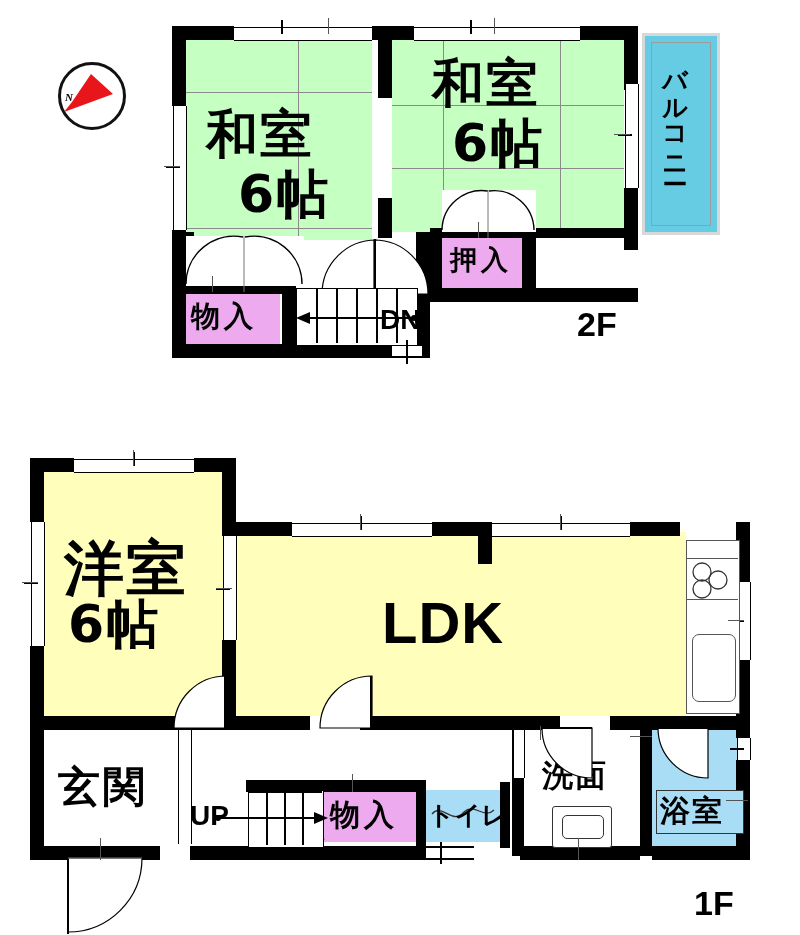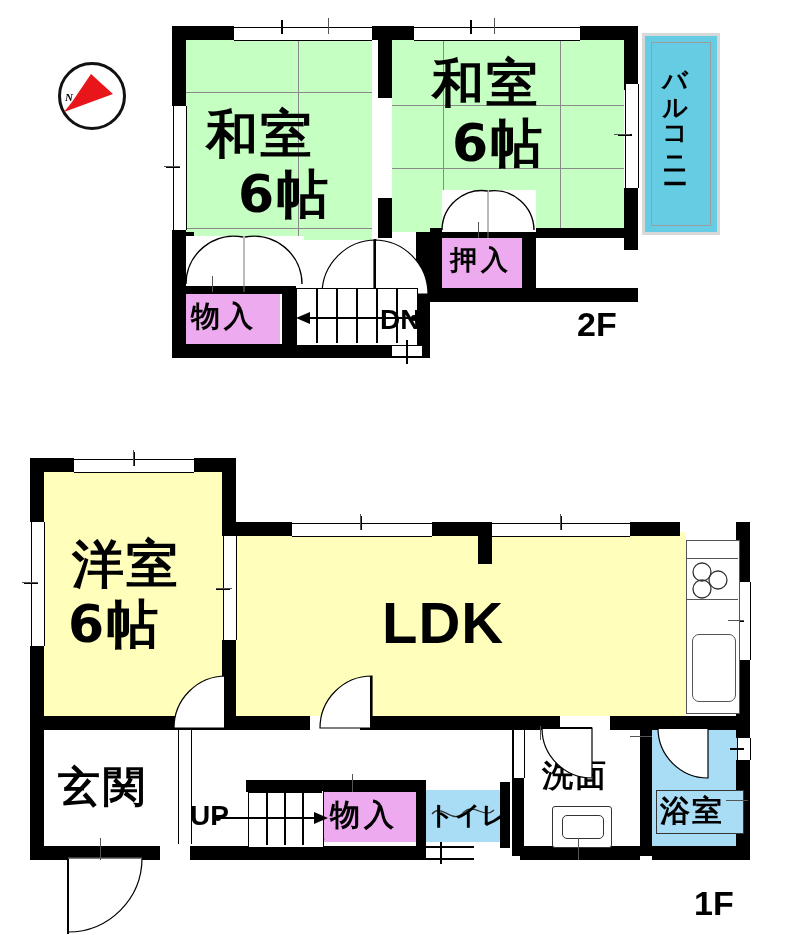--- a/index.html
+++ b/index.html
@@ -245,21 +245,21 @@
     <div style="position:absolute;left:552px;top:806px;width:58px;height:40px;
                 border:1px solid #333;background:#fff;border-radius:3px;">
       <div style="position:absolute;left:9px;top:8px;width:40px;height:22px;
                   border:1px solid #333;border-radius:5px;"></div>
     </div>
 
     <svg width="70" height="40" style="left:428px;top:796px;">
       <path d="M4,18 C14,6 24,30 36,16 C46,6 56,24 66,14" fill="none" stroke="#333" stroke-width="1.3"></path>
     </svg>
 
-    <div class="label" style="left:72px;top:538px;font-size:52px;letter-spacing:2px;">洋室</div>
+    <div class="label" style="left:64px;top:538px;font-size:60px;letter-spacing:2px;">洋室</div>
     <div class="label" style="left:68px;top:598px;font-size:52px;letter-spacing:2px;">6帖</div>
 
     <div class="label" style="left:382px;top:594px;font-size:58px;
                 font-family:'Liberation Sans',sans-serif;letter-spacing:1px;">LDK</div>
 
     <div class="label" style="left:58px;top:766px;font-size:42px;letter-spacing:3px;">玄関</div>
 
     <div class="label" style="left:330px;top:800px;font-size:30px;letter-spacing:4px;">物入</div>
 
     <div class="label" style="left:428px;top:802px;font-size:26px;letter-spacing:0px;">トイレ</div>

